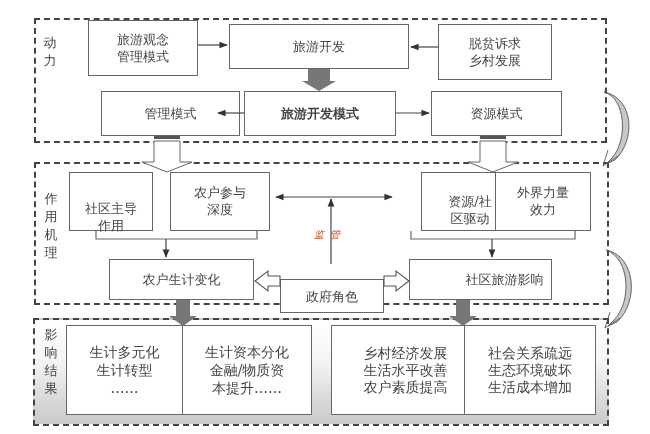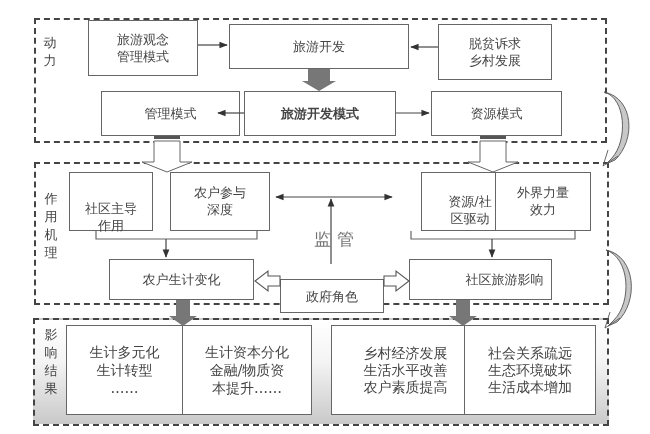--- a/index.html
+++ b/index.html
@@ -5,21 +5,21 @@
   html, body { margin: 0; padding: 0; background: #ffffff; }
   #root { position: relative; width: 650px; height: 434px; overflow: hidden; background: #fff;
           font-family: "DejaVu Serif", "Liberation Serif", serif; color: #333; }
   .zone { position: absolute; border: 2px dashed #444; box-sizing: border-box; }
   .zone.result { background: linear-gradient(to bottom, #ffffff 0%, #f4f4f4 40%, #c9c9c9 100%); }
   .zone-label { position: absolute; font-size: 13px; line-height: 18px; color: #444; width: 16px; text-align: center; white-space: pre-line; }
   .box { position: absolute; background: #fff; border: 1.3px solid #666; box-sizing: border-box;
          display: flex; align-items: center; justify-content: center; text-align: center;
          font-size: 13px; line-height: 17px; color: #444; white-space: pre-line; }
   svg.overlay { position: absolute; left: 0; top: 0; width: 650px; height: 434px; pointer-events: none; }
-  .lbl { position: absolute; font-size: 17px; color: #737373; letter-spacing: 6px; }
+  .lbl { position: absolute; font-size: 10px; color: #c2410c; letter-spacing: 6px; font-style: italic; }
 </style>
 </head>
 <body>
 
 <div id="root">
 
   <div class="zone" style="left:34px;top:18px;width:573px;height:125px;"></div>
   <div class="zone-label" style="left:42px;top:34px;">动
 力</div>
 

